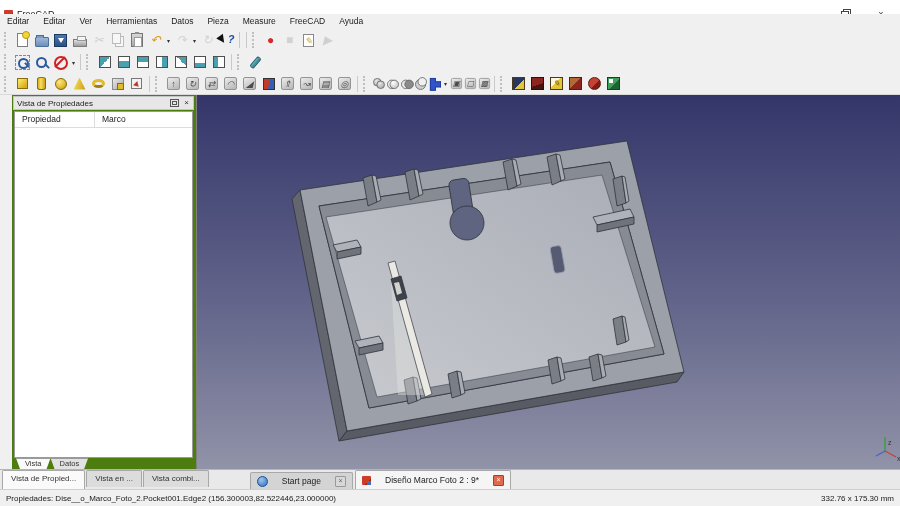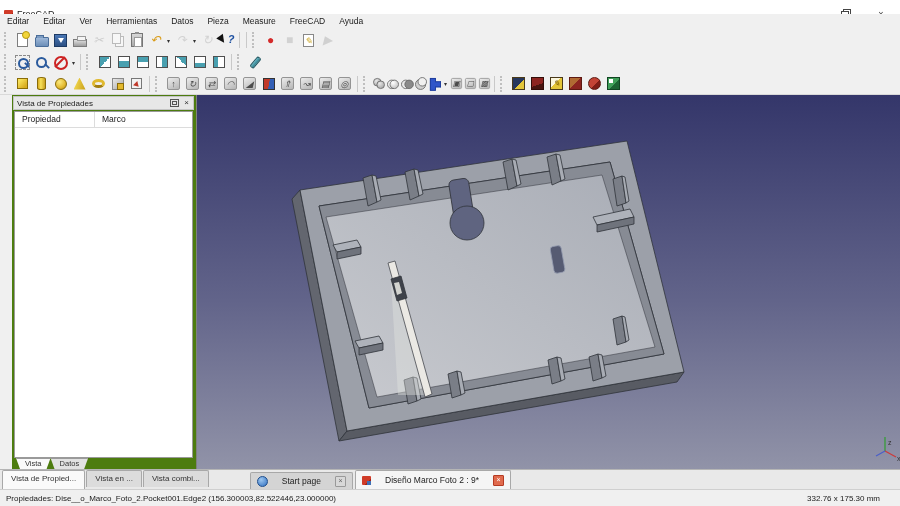--- a/index.html
+++ b/index.html
@@ -144,21 +144,21 @@
   .doc-tab.active{background:#f5f5f5;height:18px}
   .i-start{width:9px;height:9px;border-radius:50%;background:radial-gradient(circle at 35% 30%,#9ec7f0,#2f6fc0);border:1px solid #1d4d8c;flex:none}
   .i-fc{width:9px;height:9px;background:linear-gradient(135deg,#d03b28 62%,#a22415 62%);border-radius:1px;position:relative;flex:none}
   .i-fc::after{content:"";position:absolute;right:0;bottom:0;width:4px;height:4px;background:#3f6fb5}
   .tab-close{width:9px;height:9px;border:1px solid #999;background:#d8d8d8;color:#666;font-size:7px;
              line-height:8px;text-align:center;border-radius:1px;flex:none}
   .tab-close.red{background:#e06a4d;border-color:#b53a22;color:#fff}
   
   #statusbar{position:absolute;left:0;top:489px;width:900px;height:17px;background:#f0f0f0;border-top:1px solid #cfcfcf;
              display:flex;align-items:center;justify-content:space-between;padding:0 6px;box-sizing:border-box;font-size:8px;color:#1a1a1a}
-  #status-dim{margin-right:14px}
+  #status-dim{}
 </style>
 </head>
 <body>
 
 <div id="app">
 
   <div id="titlebar">
     <span class="fc-logo"></span>
     <span id="title-text">FreeCAD</span>
     <span class="win-controls">

